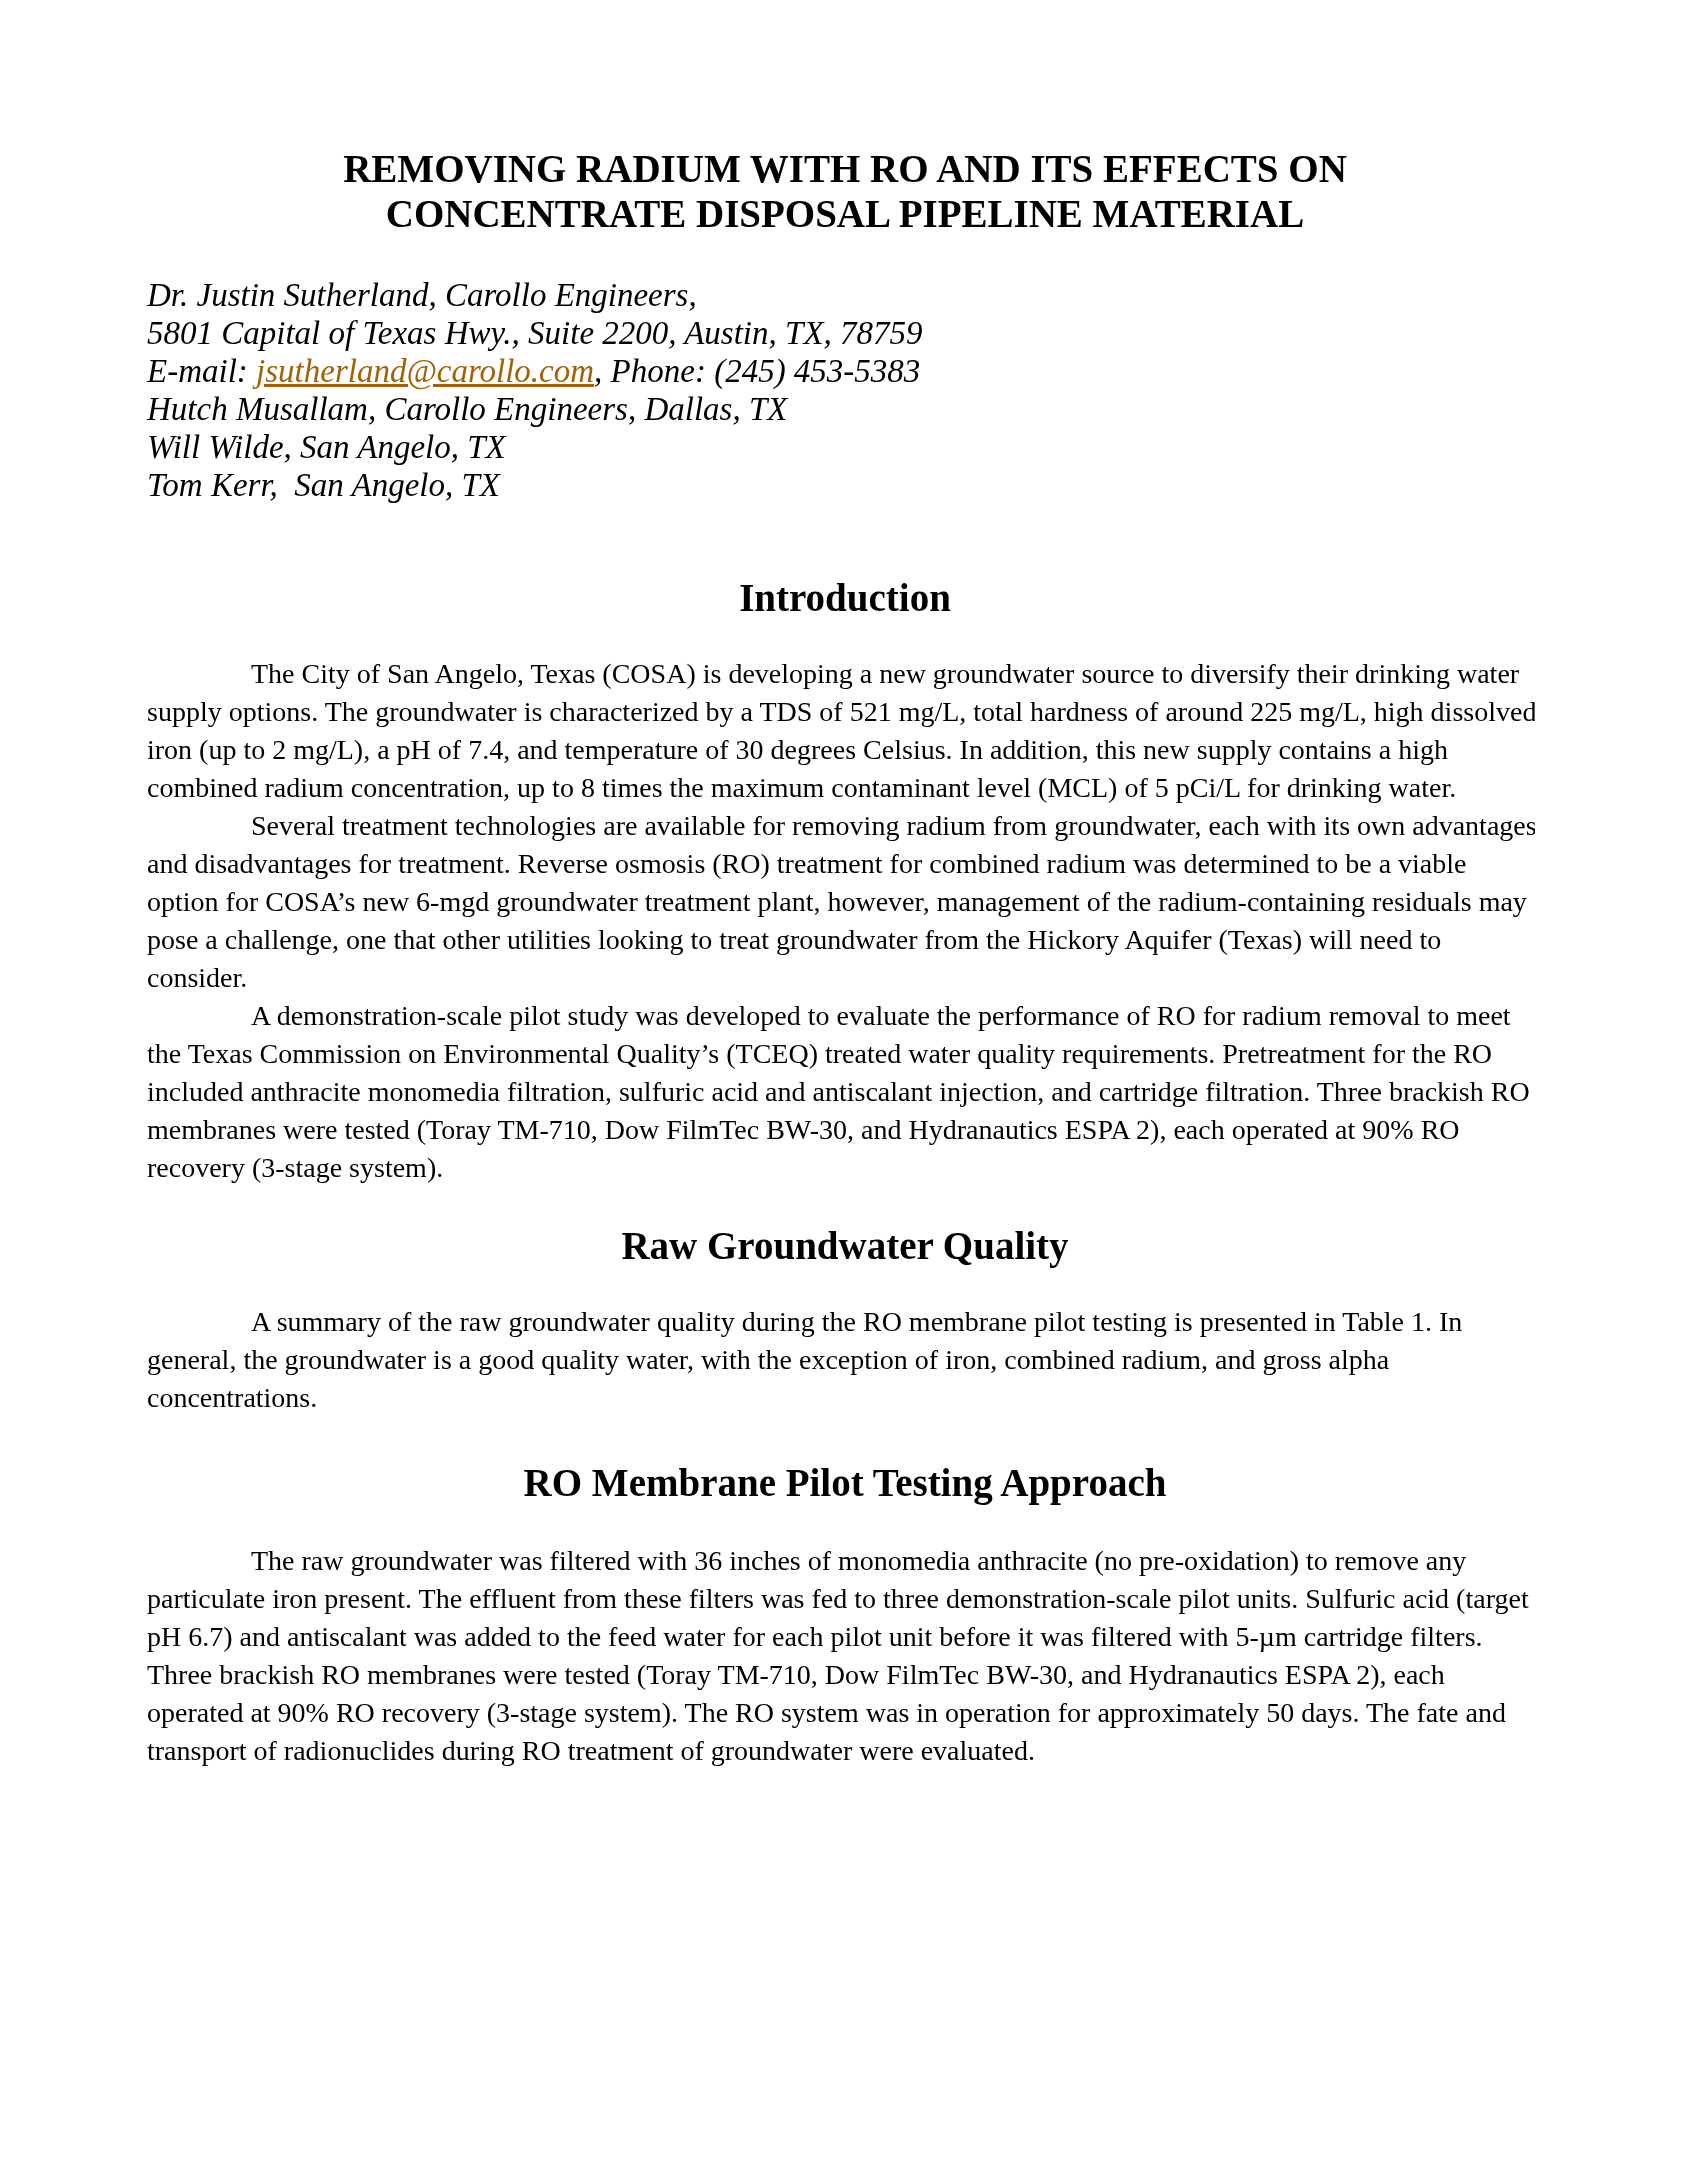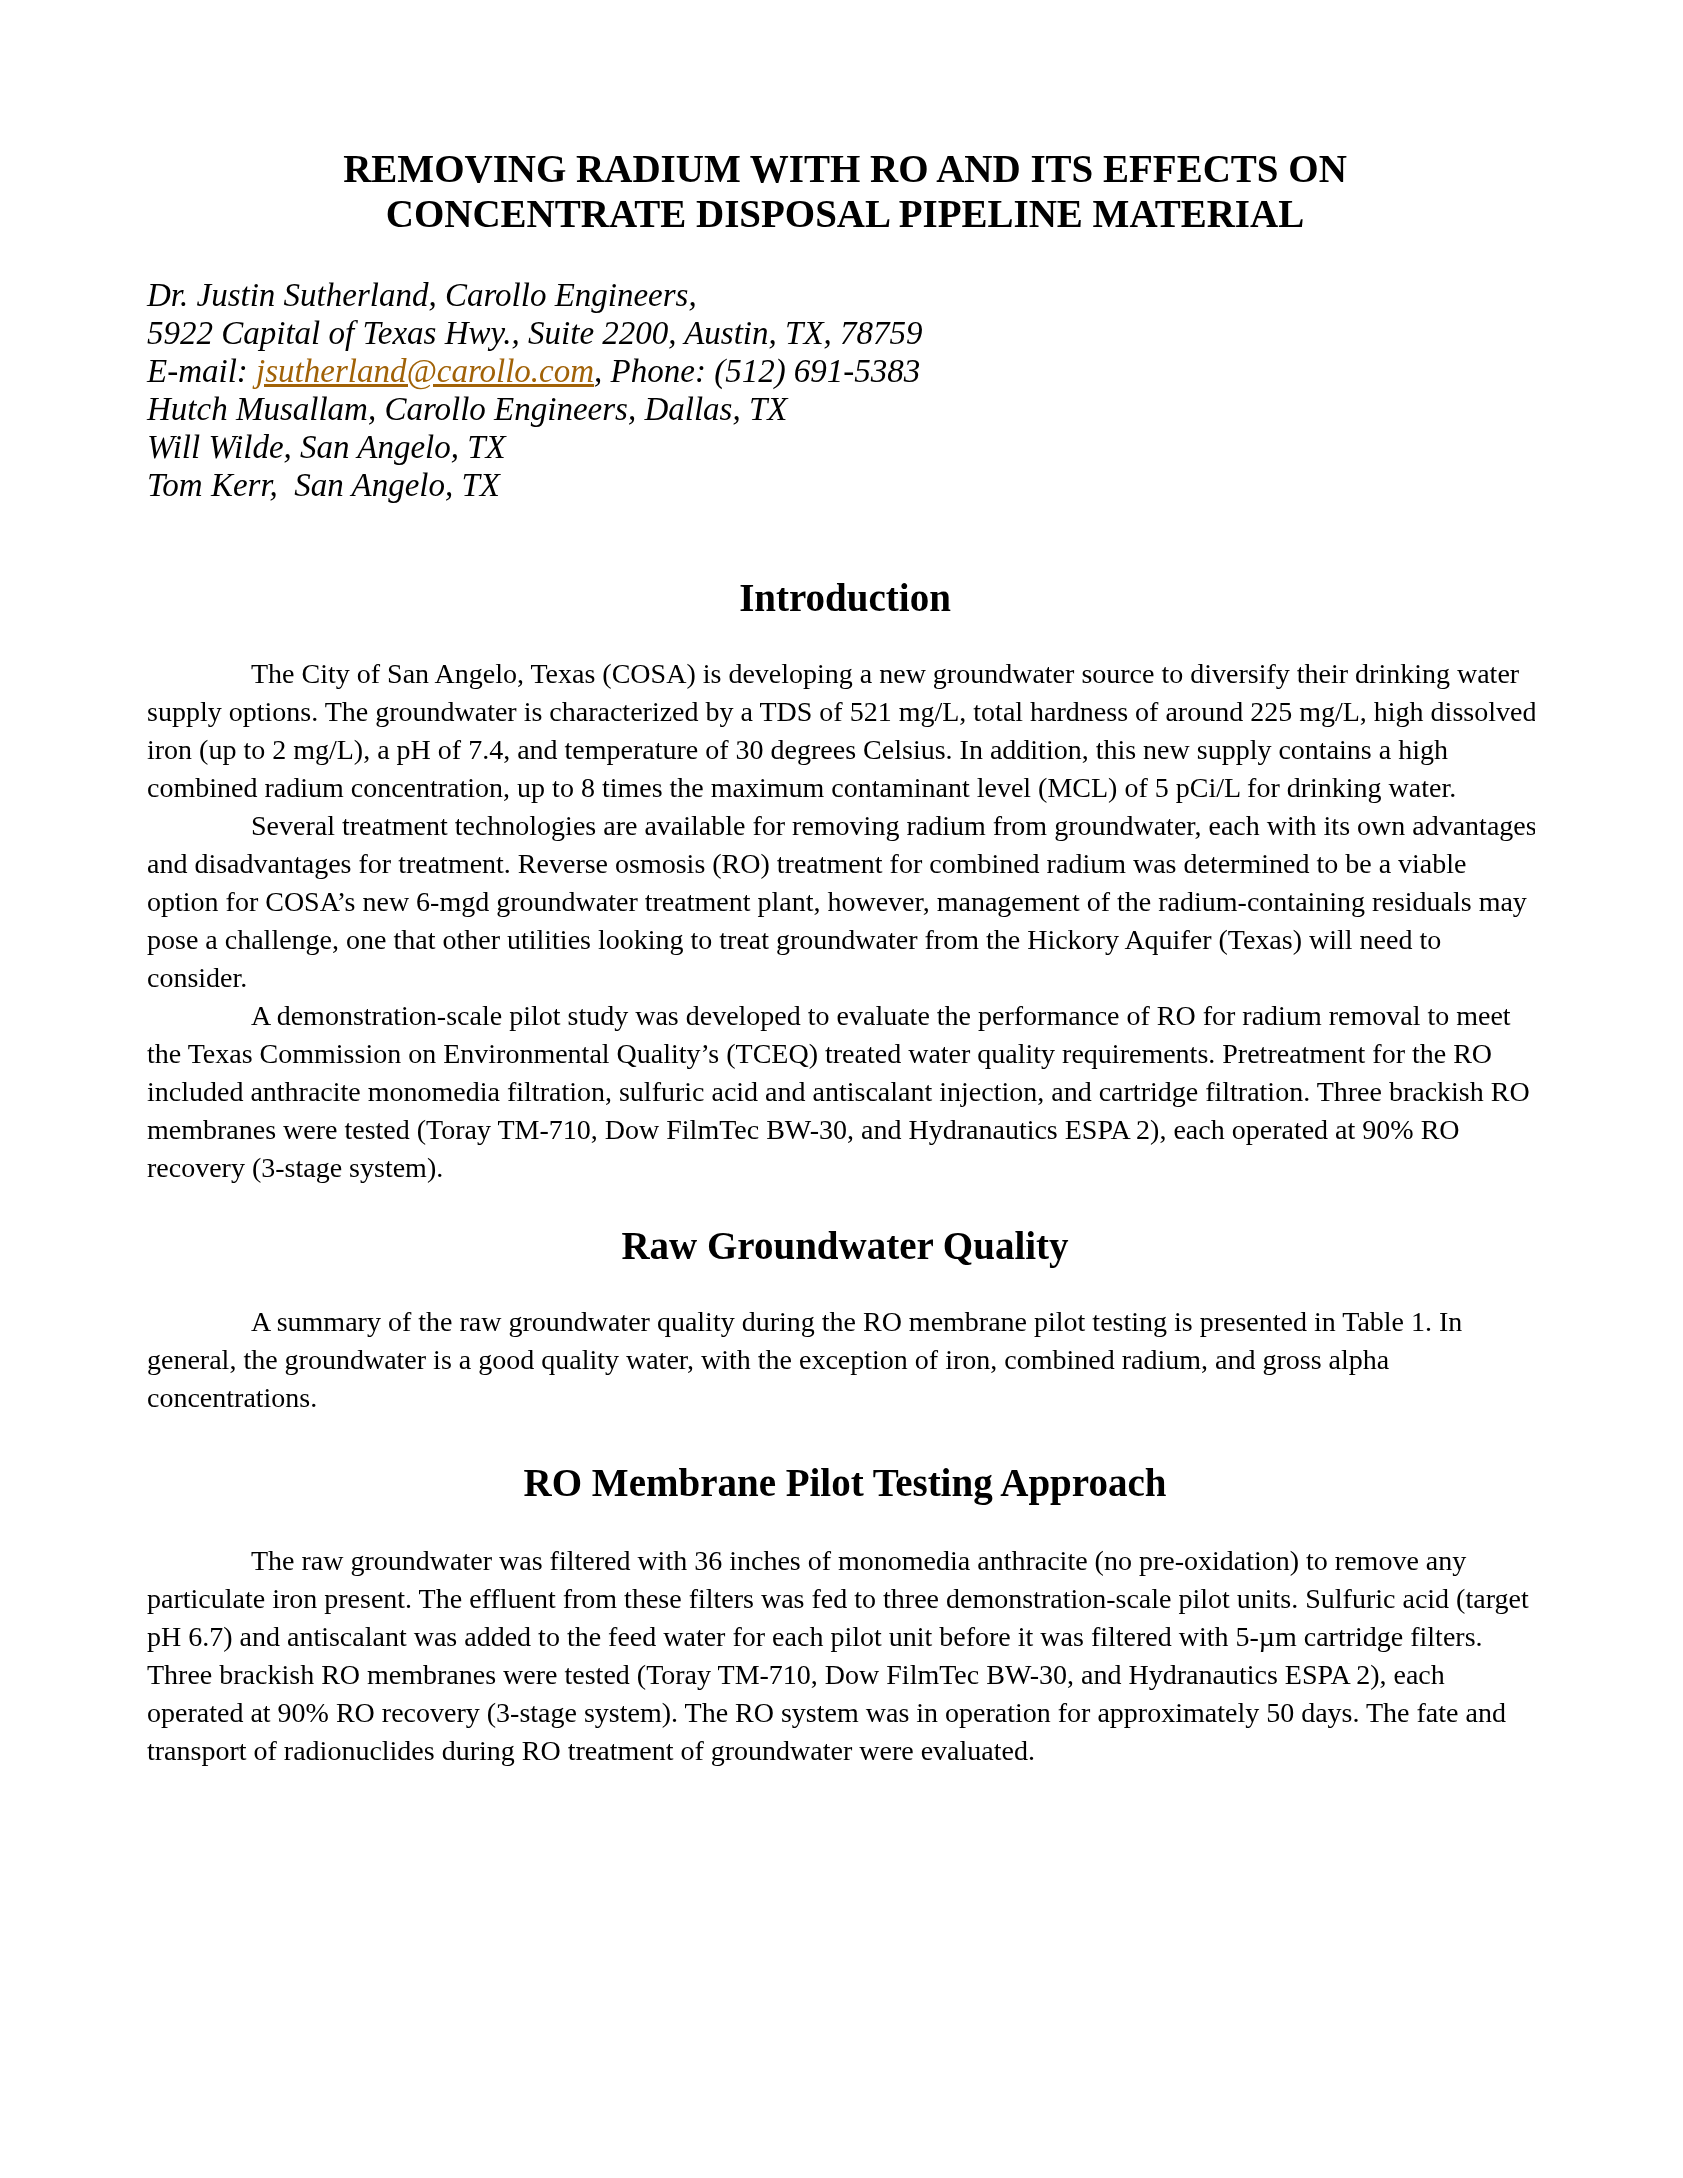--- a/index.html
+++ b/index.html
@@ -60,22 +60,22 @@
 <div class="page">
   <div class="content">
 
     <h1 class="title">
       <span class="tline">REMOVING RADIUM WITH RO AND ITS EFFECTS ON</span>
       <span class="tline">CONCENTRATE DISPOSAL PIPELINE MATERIAL</span>
     </h1>
 
     <div class="authors">
       <div class="aline">Dr. Justin Sutherland, Carollo Engineers,</div>
-      <div class="aline">5922 Capital of Texas Hwy., Suite 2200, Austin, TX, 78759</div>
-      <div class="aline"><span>E-mail: </span><a href="#" class="email" style="color:#a16207">jsutherland@carollo.com</a><span>, Phone: (512) 691-5383</span></div>
+      <div class="aline">5801 Capital of Texas Hwy., Suite 2200, Austin, TX, 78759</div>
+      <div class="aline"><span>E-mail: </span><a href="#" class="email" style="color:#a16207">jsutherland@carollo.com</a><span>, Phone: (245) 453-5383</span></div>
       <div class="aline">Hutch Musallam, Carollo Engineers, Dallas, TX</div>
       <div class="aline">Will Wilde, San Angelo, TX</div>
       <div class="aline">Tom Kerr,&nbsp; San Angelo, TX</div>
     </div>
 
     <h2 class="heading" id="h-intro">Introduction</h2>
     <p class="body-para" id="p1">The City of San Angelo, Texas (COSA) is developing a new groundwater source to diversify their drinking water supply options. The groundwater is characterized by a TDS of 521 mg/L, total hardness of around 225 mg/L, high dissolved iron (up to 2 mg/L), a pH of 7.4, and temperature of 30 degrees Celsius. In addition, this new supply contains a high combined radium concentration, up to 8 times the maximum contaminant level (MCL) of 5 pCi/L for drinking water.</p>
     <p class="body-para" id="p2">Several treatment technologies are available for removing radium from groundwater, each with its own advantages and disadvantages for treatment. Reverse osmosis (RO) treatment for combined radium was determined to be a viable option for COSA’s new 6-mgd groundwater treatment plant, however, management of the radium-containing residuals may pose a challenge, one that other utilities looking to treat groundwater from the Hickory Aquifer (Texas) will need to consider.</p>
     <p class="body-para" id="p3">A demonstration-scale pilot study was developed to evaluate the performance of RO for radium removal to meet the Texas Commission on Environmental Quality’s (TCEQ) treated water quality requirements. Pretreatment for the RO included anthracite monomedia filtration, sulfuric acid and antiscalant injection, and cartridge filtration. Three brackish RO membranes were tested (Toray TM-710, Dow FilmTec BW-30, and Hydranautics ESPA 2), each operated at 90% RO recovery (3-stage system).</p>
 

